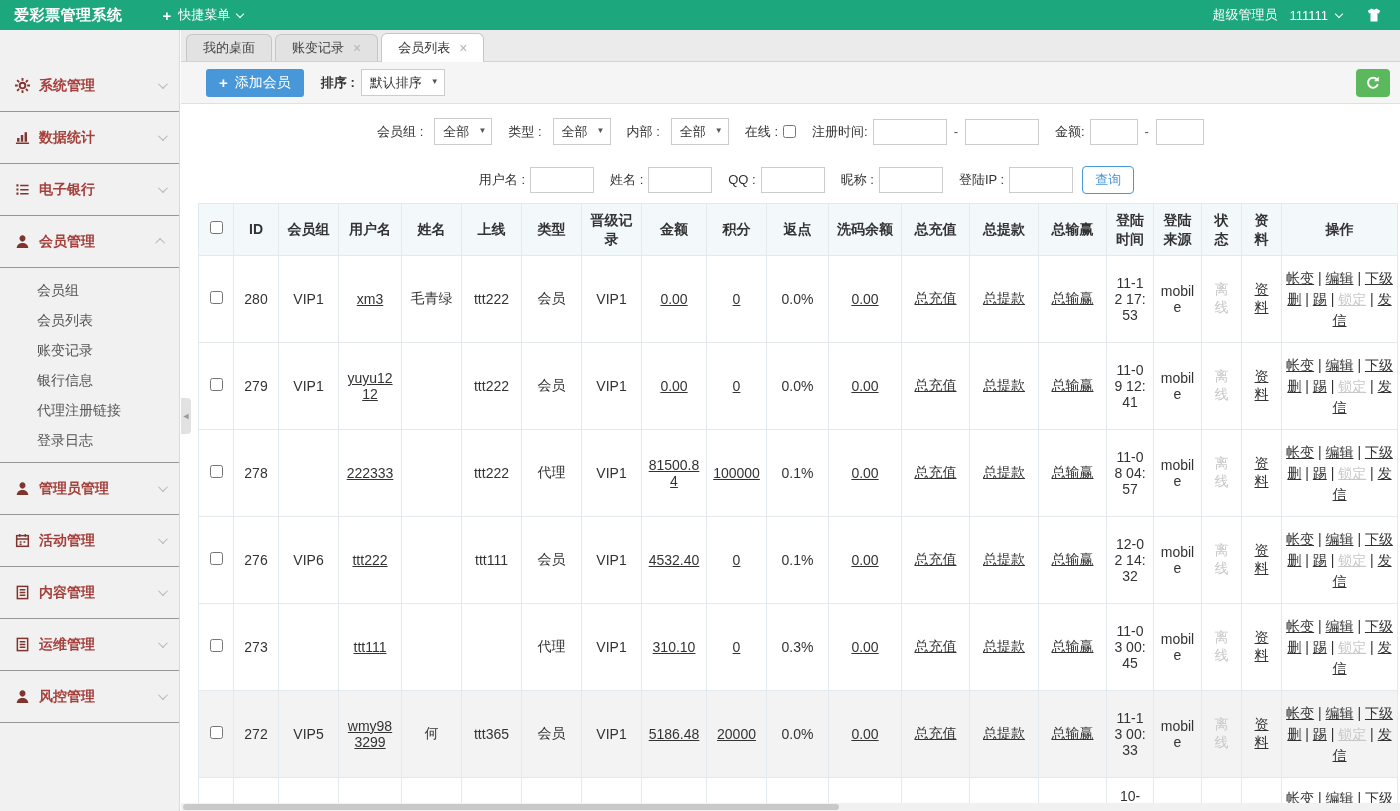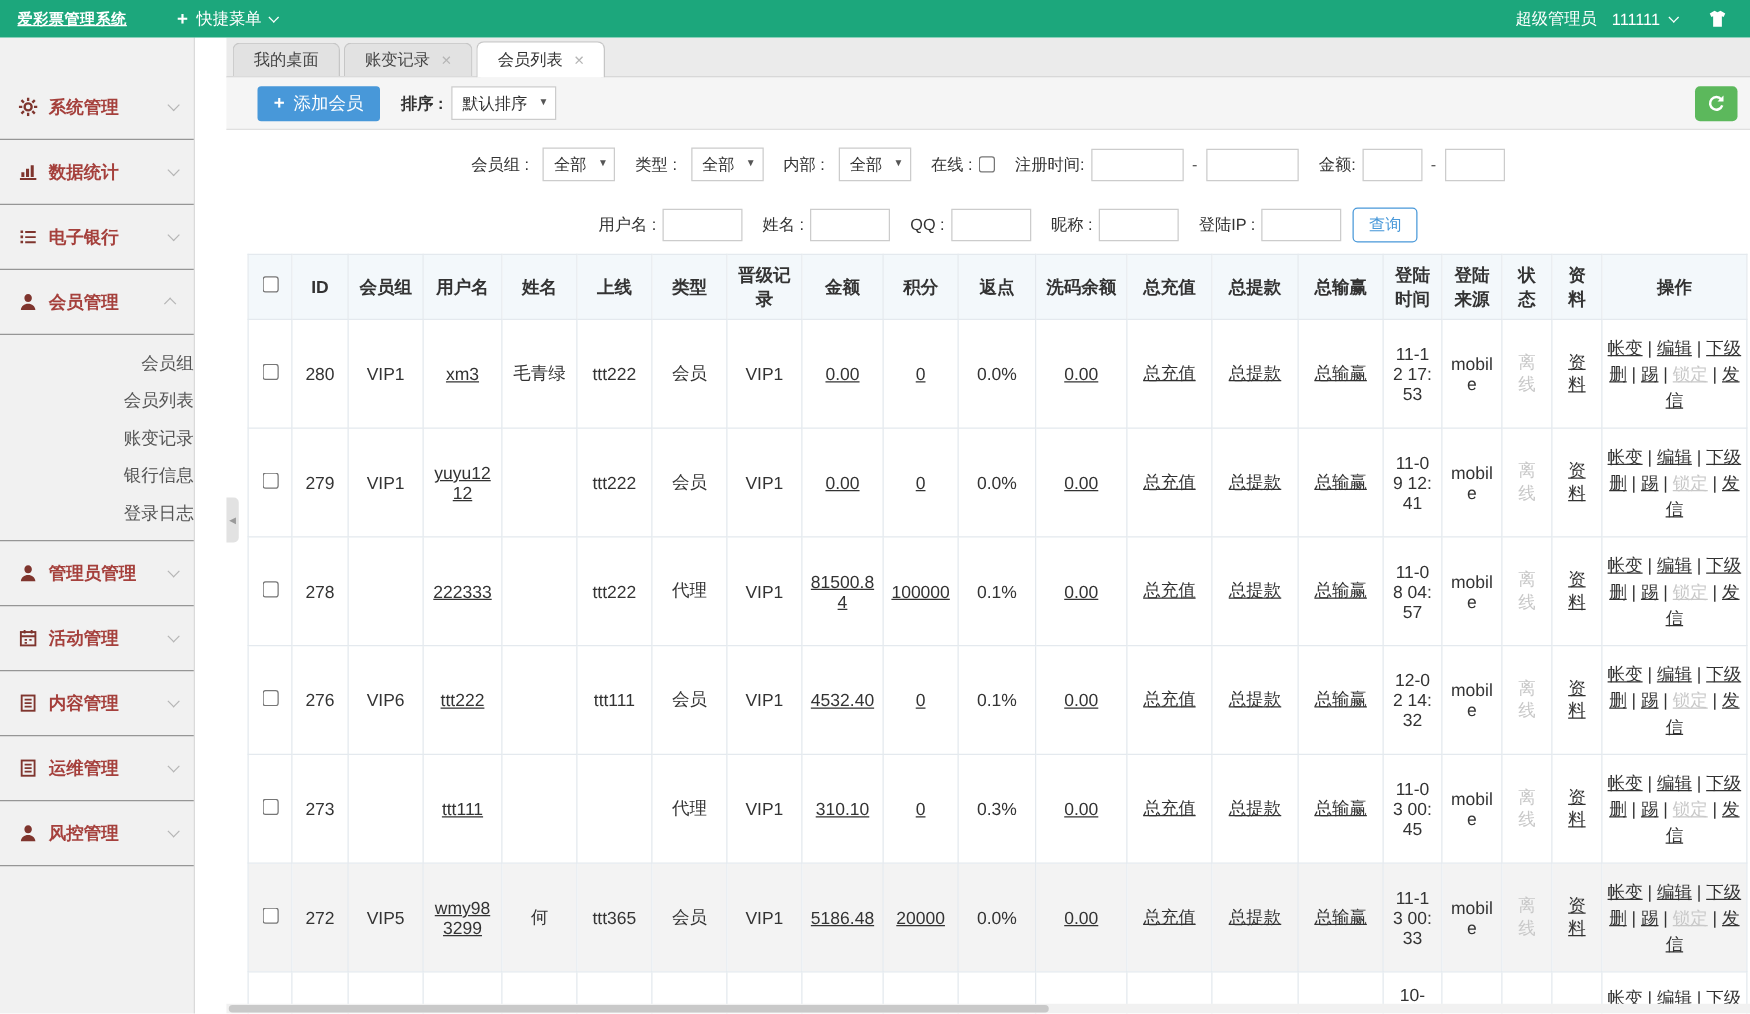--- a/index.html
+++ b/index.html
@@ -2,32 +2,32 @@
 <html><head>
 <meta charset="utf-8">
 <style>
   * { box-sizing: border-box; margin: 0; padding: 0; }
   body { font-family: "Liberation Sans", sans-serif; background: #fff; }
   .screen { position: relative; width: 1400px; height: 811px; overflow: hidden; background: #fff; }
 
   
   .topbar { position: absolute; top:0; left:0; right:0; height:30px; background:#1CA77C; color:#fff;
             display:flex; align-items:center; z-index:10; }
-  .brand { font-size:12px; font-weight:bold; padding:0 14px; letter-spacing:.5px;text-decoration:underline; }
+  .brand { font-size:15px; font-weight:bold; padding:0 14px; letter-spacing:.5px; }
   .quick { display:flex; align-items:center; gap:7px; font-size:13px; margin-left:26px; cursor:pointer; }
   .plus-glyph { font-size:15px; font-weight:bold; line-height:1; }
   .caret-w { width:6px; height:6px; border-right:1.5px solid #fff; border-bottom:1.5px solid #fff;
              display:inline-block; transform:rotate(45deg); margin-top:-3px; }
   .topbar-right { margin-left:auto; display:flex; align-items:center; gap:8px; padding-right:18px; font-size:13px; }
   .topbar-right .uname { margin-left:4px;text-align:right; }
   .shirt { margin-left:16px; display:flex; align-items:center; cursor:pointer; }
 
   
-  .sidebar { position:absolute; top:30px; left:0; width:156px; bottom:0; background:#F1F1F1;
-             border-right:1px solid #DADADA; padding-top:30px;text-align:right; }
+  .sidebar { position:absolute; top:30px; left:0; width:180px; bottom:0; background:#F1F1F1;
+             border-right:1px solid #DADADA; padding-top:30px; }
   .nav-group { height:52px; display:flex; align-items:center; gap:9px; padding:0 14px 0 15px;
                border-bottom:1px solid #969696; color:#A5403C; font-size:14px; cursor:pointer; }
   .nav-ico { width:15px; height:15px; color:#7F352E; display:flex; align-items:center; }
   .nav-ico svg { width:15px; height:15px; }
   .nav-label { font-weight:bold; }
   .chev { width:7px; height:7px; border-right:1.6px solid #B5B5B5; border-bottom:1.6px solid #B5B5B5;
           margin-left:auto; transform:rotate(45deg) translateY(-2px); }
   .chev.up { transform:rotate(225deg) translateY(-2px); }
   .nav-sub { border-bottom:1px solid #969696; padding:7px 0; }
   .nav-sub-item { height:30px; line-height:30px; padding-left:37px; font-size:14px; color:#555; cursor:pointer; }
@@ -153,20 +153,21 @@
           </svg>
         </span>
         <span class="nav-label">会员管理</span>
         <span class="chev up"></span>
       </div>
       <div class="nav-sub">
         <div class="nav-sub-item">会员组</div>
         <div class="nav-sub-item">会员列表</div>
         <div class="nav-sub-item">账变记录</div>
         <div class="nav-sub-item">银行信息</div>
+        <div class="nav-sub-item">代理注册链接</div>
         <div class="nav-sub-item">登录日志</div>
       </div>
       <div class="nav-group">
         <span class="nav-ico">
           <svg viewBox="0 0 16 16">
             <path fill="currentColor" d="M8 1.2c1.9 0 3.2 1.5 3.2 3.4S9.9 8.2 8 8.2 4.8 6.5 4.8 4.6 6.1 1.2 8 1.2zM1.8 15c.2-3.2 2.9-5.3 6.2-5.3s6 2.1 6.2 5.3z"></path>
           </svg>
         </span>
         <span class="nav-label">管理员管理</span>
         <span class="chev "></span>

